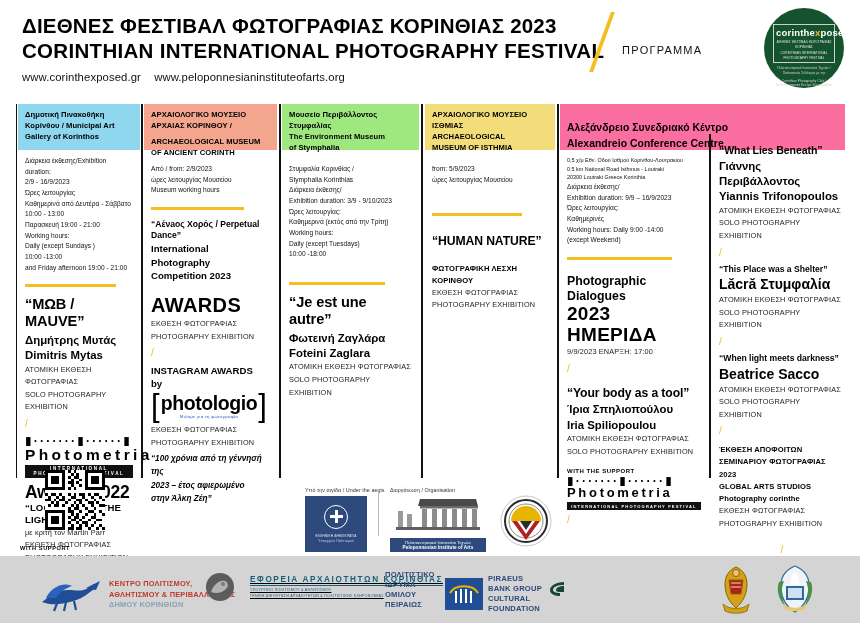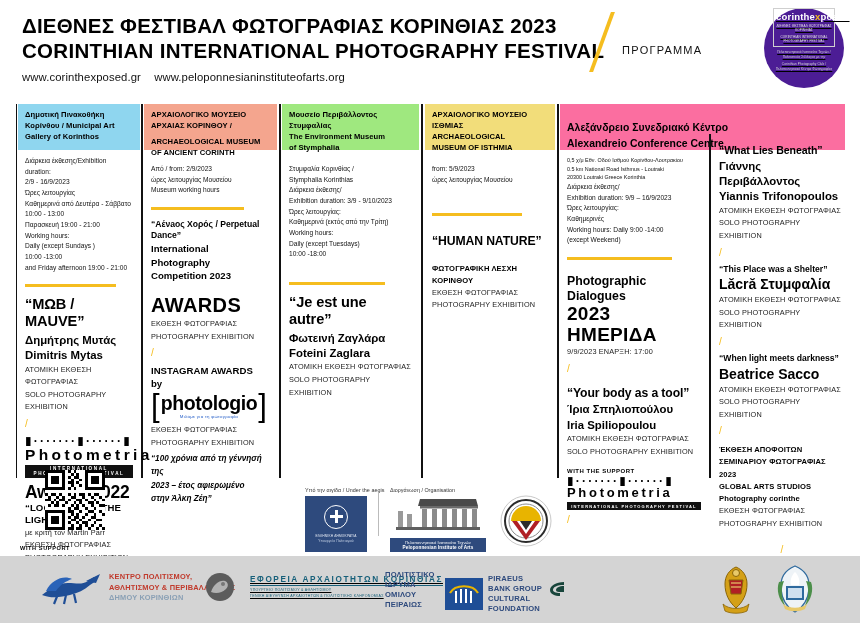--- a/index.html
+++ b/index.html
@@ -11,21 +11,21 @@
   .header{position:absolute;left:0;top:0;width:860px;height:96px;}
   .h-titles{position:absolute;left:22px;top:14px;width:570px;}
   .h-gr{font-size:20.5px;font-weight:bold;letter-spacing:.2px;line-height:1.18;white-space:nowrap;}
   .h-en{font-size:20.5px;font-weight:bold;letter-spacing:.3px;line-height:1.18;margin-top:1px;white-space:nowrap;}
   .h-urls{font-size:11.3px;margin-top:8px;letter-spacing:.1px;color:#111;}
   .h-urls span{margin-right:10px;}
   .slash{position:absolute;left:600px;top:12px;width:4px;height:60px;
          background:#f5bd1f;transform:skewX(-20deg);}
   .h-prog{position:absolute;left:622px;top:44px;font-size:11px;letter-spacing:1.2px;color:#111;}
   .logo-circle{position:absolute;right:16px;top:8px;width:80px;height:80px;border-radius:50%;
-               background:#4c1d95;display:flex;align-items:flex-start;justify-content:center;text-decoration:underline;}
+               background:#14532d;display:flex;align-items:flex-end;justify-content:center;}
   .logo-inner{width:62px;text-align:center;}
   .logo-box{border:1px solid #cfcfcf;padding:3px 2px 2px;}
   .logo-word{font-size:9.5px;font-weight:bold;color:#fff;letter-spacing:.2px;line-height:1;}
   .logo-word em{font-style:normal;color:#f5bd1f;}
   .logo-sub1{font-size:3.1px;color:#e2e2e2;line-height:1.5;margin-top:2px;letter-spacing:.1px;}
   .logo-sub2{font-size:3.1px;color:#d6d6d6;line-height:1.5;margin-top:3px;letter-spacing:.1px;}
 
   
   .band{position:absolute;top:104px;height:46px;}
   .band .bt{font-size:7.6px;font-weight:bold;line-height:1.45;padding:5px 6px 0 7px;letter-spacing:.05px;}
@@ -505,21 +505,21 @@
       <circle cx="26" cy="26" r="17" fill="#fff" stroke="#8c8c8c" stroke-width="1"></circle>
       <path d="M26 11 A15 15 0 0 1 41 26 L11 26 A15 15 0 0 1 26 11 Z" fill="#e8b400"></path>
       <polygon points="12,26 40,26 26,45" fill="#b01f24"></polygon>
       <polygon points="17,26 35,26 26,39" fill="#ffffff"></polygon>
       <polygon points="20,26 32,26 26,35" fill="#2b2b2b"></polygon>
     </svg>
   </div>
 
   <div class="footer">
 
-    <div class="f-item" style="left:38px;top:15px;">
+    <div class="f-item" style="left:38px;top:22px;">
       <svg width="65" height="34" viewBox="0 0 65 34" aria-hidden="true">
         <path d="M4 24 C12 18 20 12 30 12 C38 12 44 14 50 10 L56 6 L58 10 L52 14 C46 19 40 22 32 24 C24 26 14 28 4 24 Z" fill="#1f4e96"></path>
         <path d="M48 10 L62 3 L58 12 Z" fill="#1f4e96"></path>
         <path d="M20 23 L16 33 M28 24 L26 33 M36 23 L38 32" stroke="#1f4e96" stroke-width="2.2" fill="none"></path>
         <path d="M8 20 C14 8 26 4 34 8 C28 10 22 14 18 20 Z" fill="#2a63b8"></path>
       </svg>
       <div class="kentro-txt" style="margin-left:6px;">
         <div>ΚΕΝΤΡΟ ΠΟΛΙΤΙΣΜΟΥ,</div>
         <div>ΑΘΛΗΤΙΣΜΟΥ &amp; ΠΕΡΙΒΑΛΛΟΝΤΟΣ</div>
         <div class="l3">ΔΗΜΟΥ ΚΟΡΙΝΘΙΩΝ</div>

